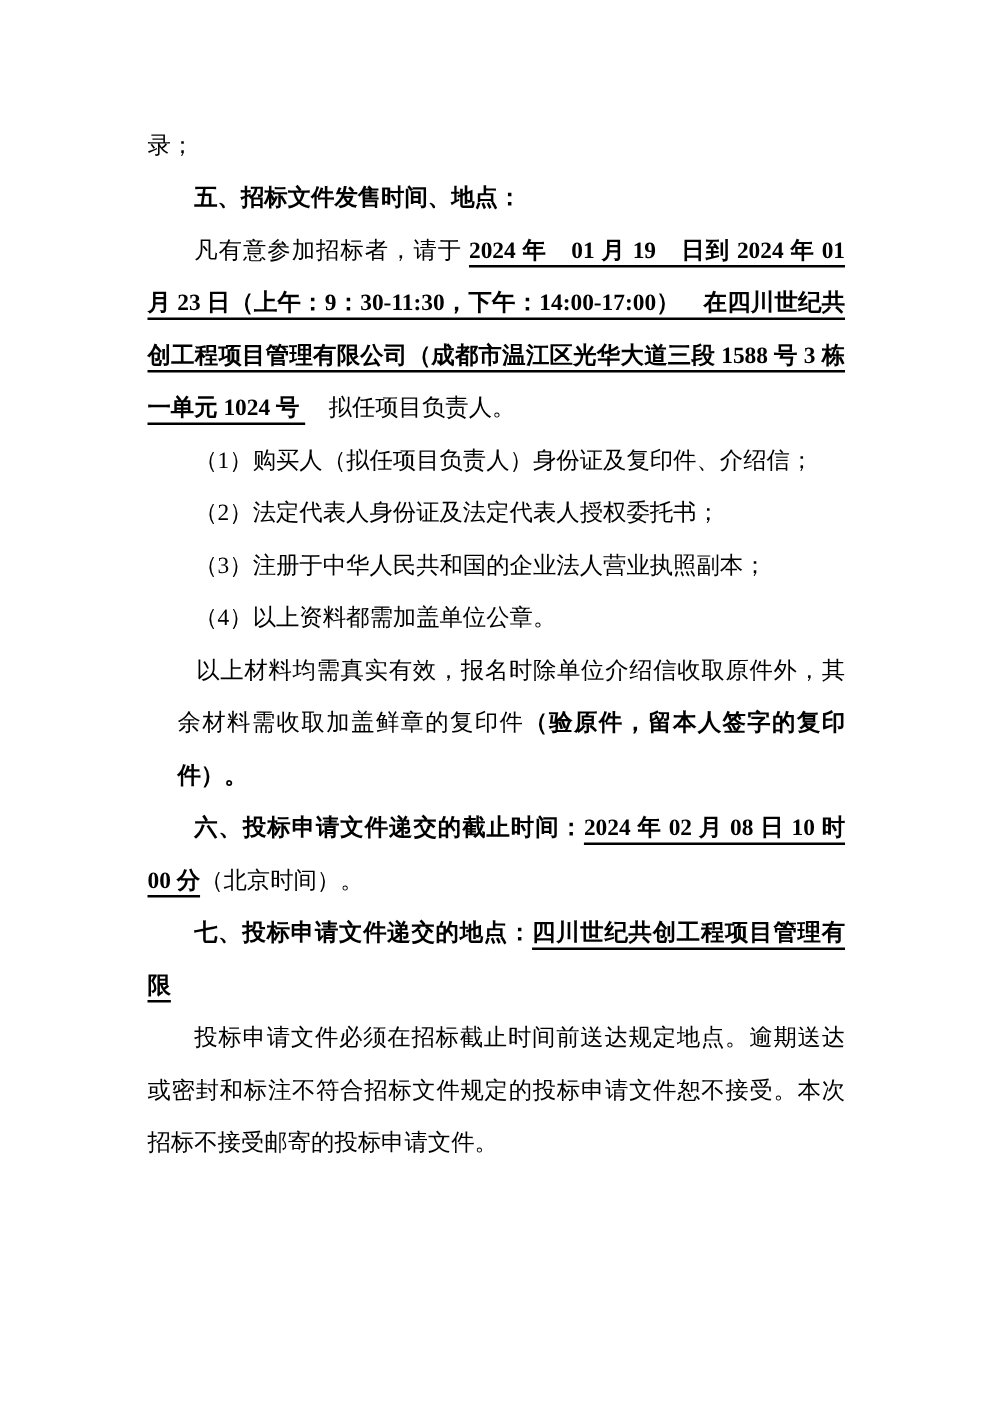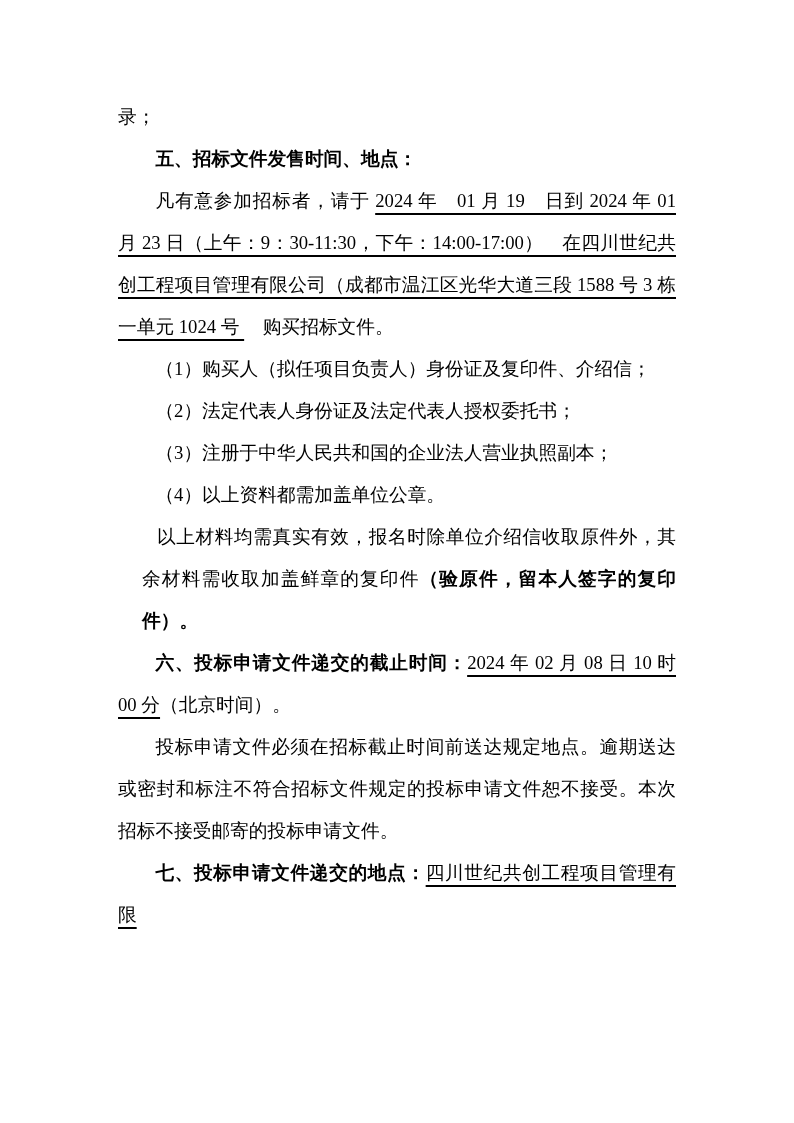--- a/index.html
+++ b/index.html
@@ -39,49 +39,49 @@
   }
   
   .page p.hang {
     padding-left: 24px;
     text-indent: 15px;
   }
   .b {
     font-weight: bold;
   }
   .bu {
-    font-weight: normal;
+    font-weight: bold;
     text-decoration: underline;
     text-decoration-thickness: 1.8px;
     text-underline-offset: 6px;
   }
 </style>
 </head>
 <body>
 
 <div class="page">
 
   <p class="noindent"><span>录；</span></p>
 
 
 
   <p><span class="b">五、招标文件发售时间、地点：</span></p>
 
-  <p><span>凡有意参加招标者，请于 </span><span class="bu">2024 年　01 月 19　日到 2024 年 01 月 23 日（上午：9：30-11:30，下午：14:00-17:00）　在四川世纪共创工程项目管理有限公司（成都市温江区光华大道三段 1588 号 3 栋一单元 1024 号 </span><span>　购买招标文件。</span></p>
+  <p><span>凡有意参加招标者，请于 </span><span class="bu">2024 年　01 月 19　日到 2024 年 01 月 23 日（上午：9：30-11:30，下午：14:00-17:00）　在四川世纪共创工程项目管理有限公司（成都市温江区光华大道三段 1588 号 3 栋一单元 1024 号 </span><span>　拟任项目负责人。</span></p>
 
   <p><span>（1）购买人（拟任项目负责人）身份证及复印件、介绍信；</span></p>
 
   <p><span>（2）法定代表人身份证及法定代表人授权委托书；</span></p>
 
   <p><span>（3）注册于中华人民共和国的企业法人营业执照副本；</span></p>
 
   <p><span>（4）以上资料都需加盖单位公章。</span></p>
 
 
   <p class="hang"><span>以上材料均需真实有效，报名时除单位介绍信收取原件外，其余材料需收取加盖鲜章的复印件</span><span class="b">（验原件，留本人签字的复印件）。</span></p>
 
   <p><span class="b">六、投标申请文件递交的截止时间：</span><span class="bu">2024 年 02 月 08 日 10 时 00 分</span><span>（北京时间）。</span></p>
 
+  <p><span class="b">七、投标申请文件递交的地点：</span><span class="bu">四川世纪共创工程项目管理有限</span></p>
+
   <p><span>投标申请文件必须在招标截止时间前送达规定地点。逾期送达或密封和标注不符合招标文件规定的投标申请文件恕不接受。本次招标不接受邮寄的投标申请文件。</span></p>
-
-  <p><span class="b">七、投标申请文件递交的地点：</span><span class="bu">四川世纪共创工程项目管理有限</span></p>
 
 </div>
 
 </body></html>

